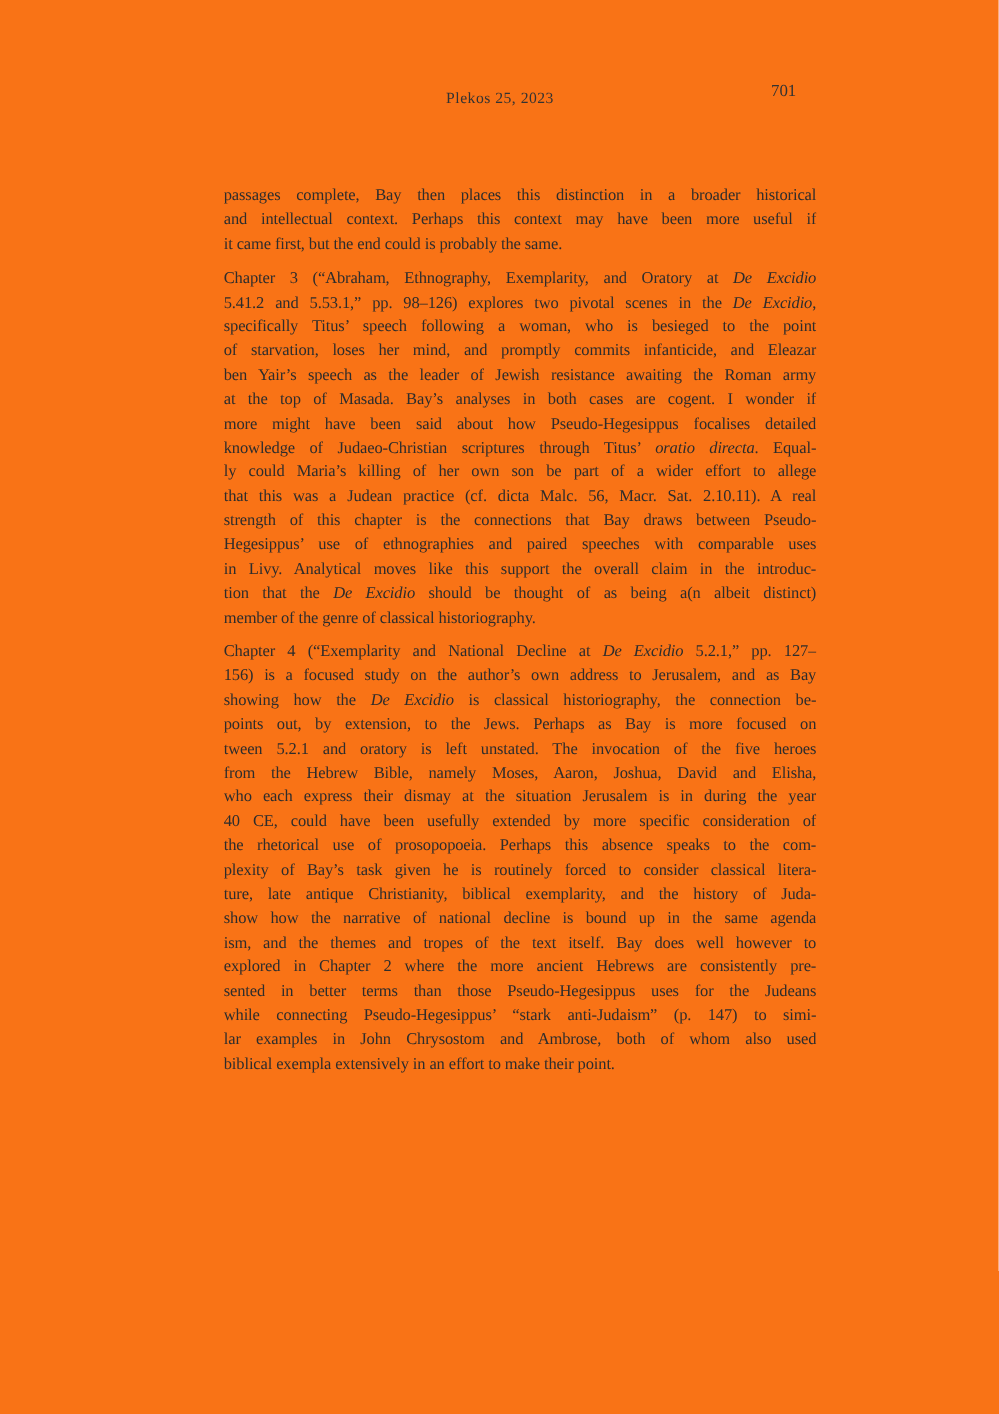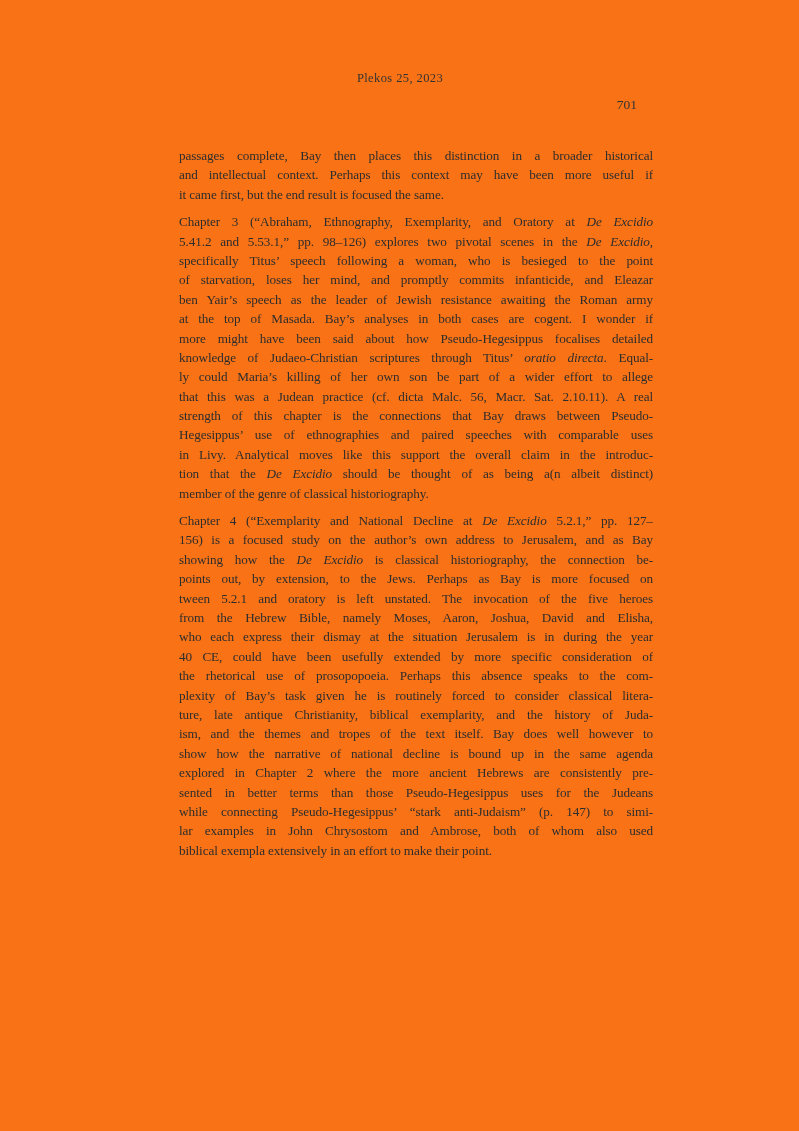--- a/index.html
+++ b/index.html
@@ -27,21 +27,20 @@
     color: #333333;
   }
   .page-number {
     position: absolute;
     top: 65px;
     left: 163px;
     width: 474px;
     text-align: right;
     font-size: 13.5px;
     color: #333333;
-    margin-top: 32px;
   }
   .body-text {
     position: absolute;
     top: 146px;
     left: 179px;
     width: 474px;
   }
   .paragraph {
     margin: 0 0 8px 0;
   }
@@ -68,21 +67,21 @@
 </head>
 <body>
 
 <div class="page">
   <div class="running-head">Plekos 25, 2023</div>
   <div class="page-number">701</div>
   <div class="body-text" id="body-text">
       <div class="paragraph">
         <div class="line justify-wrap">passages complete, Bay then places this distinction in a broader historical</div>
         <div class="line justify-wrap">and intellectual context. Perhaps this context may have been more useful if</div>
-        <div class="line justify-wrap last">it came first, but the end result is focused the same.</div>
+        <div class="line justify-wrap last">it came first, but the end could is probably the same.</div>
       </div>
       <div class="paragraph">
         <div class="line justify-wrap">Chapter 3 (“Abraham, Ethnography, Exemplarity, and Oratory at <i>De Excidio</i></div>
         <div class="line justify-wrap">5.41.2 and 5.53.1,” pp. 98–126) explores two pivotal scenes in the <i>De Excidio</i>,</div>
         <div class="line justify-wrap">specifically Titus’ speech following a woman, who is besieged to the point</div>
         <div class="line justify-wrap">of starvation, loses her mind, and promptly commits infanticide, and Eleazar</div>
         <div class="line justify-wrap">ben Yair’s speech as the leader of Jewish resistance awaiting the Roman army</div>
         <div class="line justify-wrap">at the top of Masada. Bay’s analyses in both cases are cogent. I wonder if</div>
         <div class="line justify-wrap">more might have been said about how Pseudo-Hegesippus focalises detailed</div>
         <div class="line justify-wrap">knowledge of Judaeo-Christian scriptures through Titus’ <i>oratio directa</i>. Equal-</div>
@@ -99,22 +98,22 @@
         <div class="line justify-wrap">156) is a focused study on the author’s own address to Jerusalem, and as Bay</div>
         <div class="line justify-wrap">showing how the <i>De Excidio</i> is classical historiography, the connection be-</div>
         <div class="line justify-wrap">points out, by extension, to the Jews. Perhaps as Bay is more focused on</div>
         <div class="line justify-wrap">tween 5.2.1 and oratory is left unstated. The invocation of the five heroes</div>
         <div class="line justify-wrap">from the Hebrew Bible, namely Moses, Aaron, Joshua, David and Elisha,</div>
         <div class="line justify-wrap">who each express their dismay at the situation Jerusalem is in during the year</div>
         <div class="line justify-wrap">40 CE, could have been usefully extended by more specific consideration of</div>
         <div class="line justify-wrap">the rhetorical use of prosopopoeia. Perhaps this absence speaks to the com-</div>
         <div class="line justify-wrap">plexity of Bay’s task given he is routinely forced to consider classical litera-</div>
         <div class="line justify-wrap">ture, late antique Christianity, biblical exemplarity, and the history of Juda-</div>
+        <div class="line justify-wrap">show how the narrative of national decline is bound up in the same agenda</div>
         <div class="line justify-wrap">ism, and the themes and tropes of the text itself. Bay does well however to</div>
-        <div class="line justify-wrap">show how the narrative of national decline is bound up in the same agenda</div>
         <div class="line justify-wrap">explored in Chapter 2 where the more ancient Hebrews are consistently pre-</div>
         <div class="line justify-wrap">sented in better terms than those Pseudo-Hegesippus uses for the Judeans</div>
         <div class="line justify-wrap">while connecting Pseudo-Hegesippus’ “stark anti-Judaism” (p. 147) to simi-</div>
         <div class="line justify-wrap">lar examples in John Chrysostom and Ambrose, both of whom also used</div>
         <div class="line justify-wrap last">biblical exempla extensively in an effort to make their point.</div>
       </div>
     </div>
 </div>
 
 </body></html>

